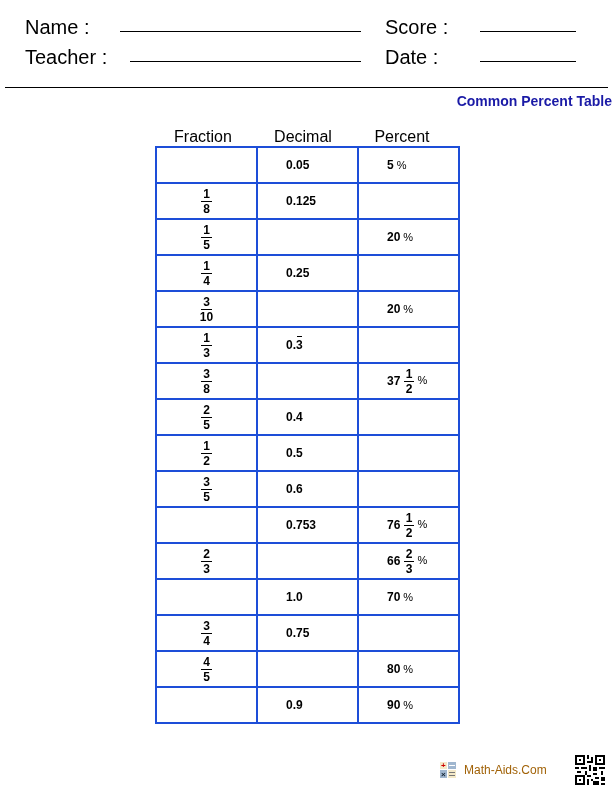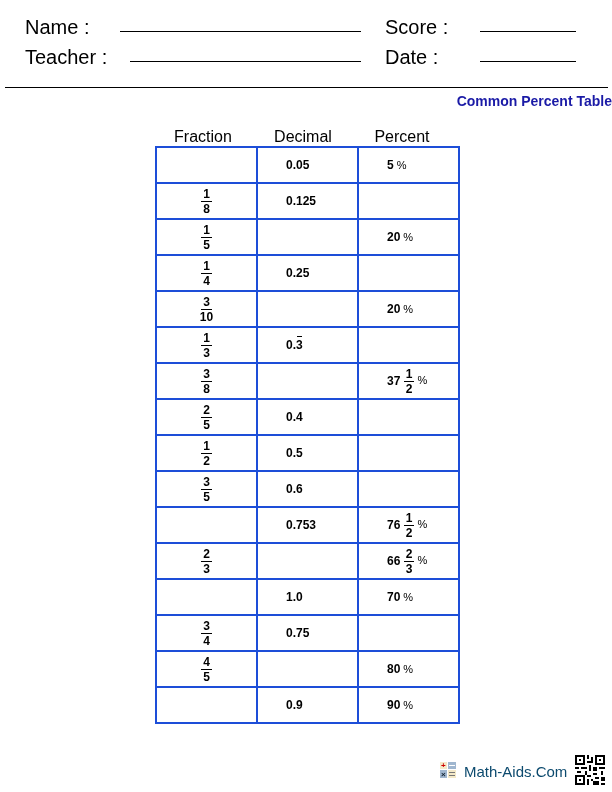--- a/index.html
+++ b/index.html
@@ -13,21 +13,21 @@
   table.grid td{border:2px solid #1d4ed8;width:99px;height:34px;padding:0;font-size:12px;font-weight:bold;vertical-align:middle;}
   td.frac{text-align:center;}
   td.dec, td.pct{padding-left:28px !important;width:71px !important;}
   .f{display:inline-flex;flex-direction:column;align-items:center;vertical-align:middle;line-height:12px;font-size:12px;font-weight:bold;}
   .f .n{border-bottom:1px solid #000;padding:0 2px 1px;}
   .f .d{padding-top:1px;}
   .pc{font-weight:normal;font-size:11px;margin-left:3px;}
   .rep{position:relative;display:inline-block;}
   .rep::before{content:"";position:absolute;left:1px;top:-2px;width:5px;border-top:1px solid #000;}
   .footer-logo{position:absolute;left:440px;top:762px;width:16px;height:16px;}
-  .footer-text{position:absolute;left:464px;top:763px;font-size:15px;color:#0c4a6e;}
+  .footer-text{position:absolute;left:464px;top:763px;font-size:12px;color:#a16207;}
   .qr{position:absolute;left:575px;top:755px;width:30px;height:30px;}
 </style>
 </head>
 <body>
 
 <div>
   <span class="hdr-label" style="left:25px;top:16px;">Name :</span>
   <div class="hdr-line" style="left:120px;top:31px;width:241px;"></div>
   <span class="hdr-label" style="left:385px;top:16px;">Score :</span>
   <div class="hdr-line" style="left:480px;top:31px;width:96px;"></div>

